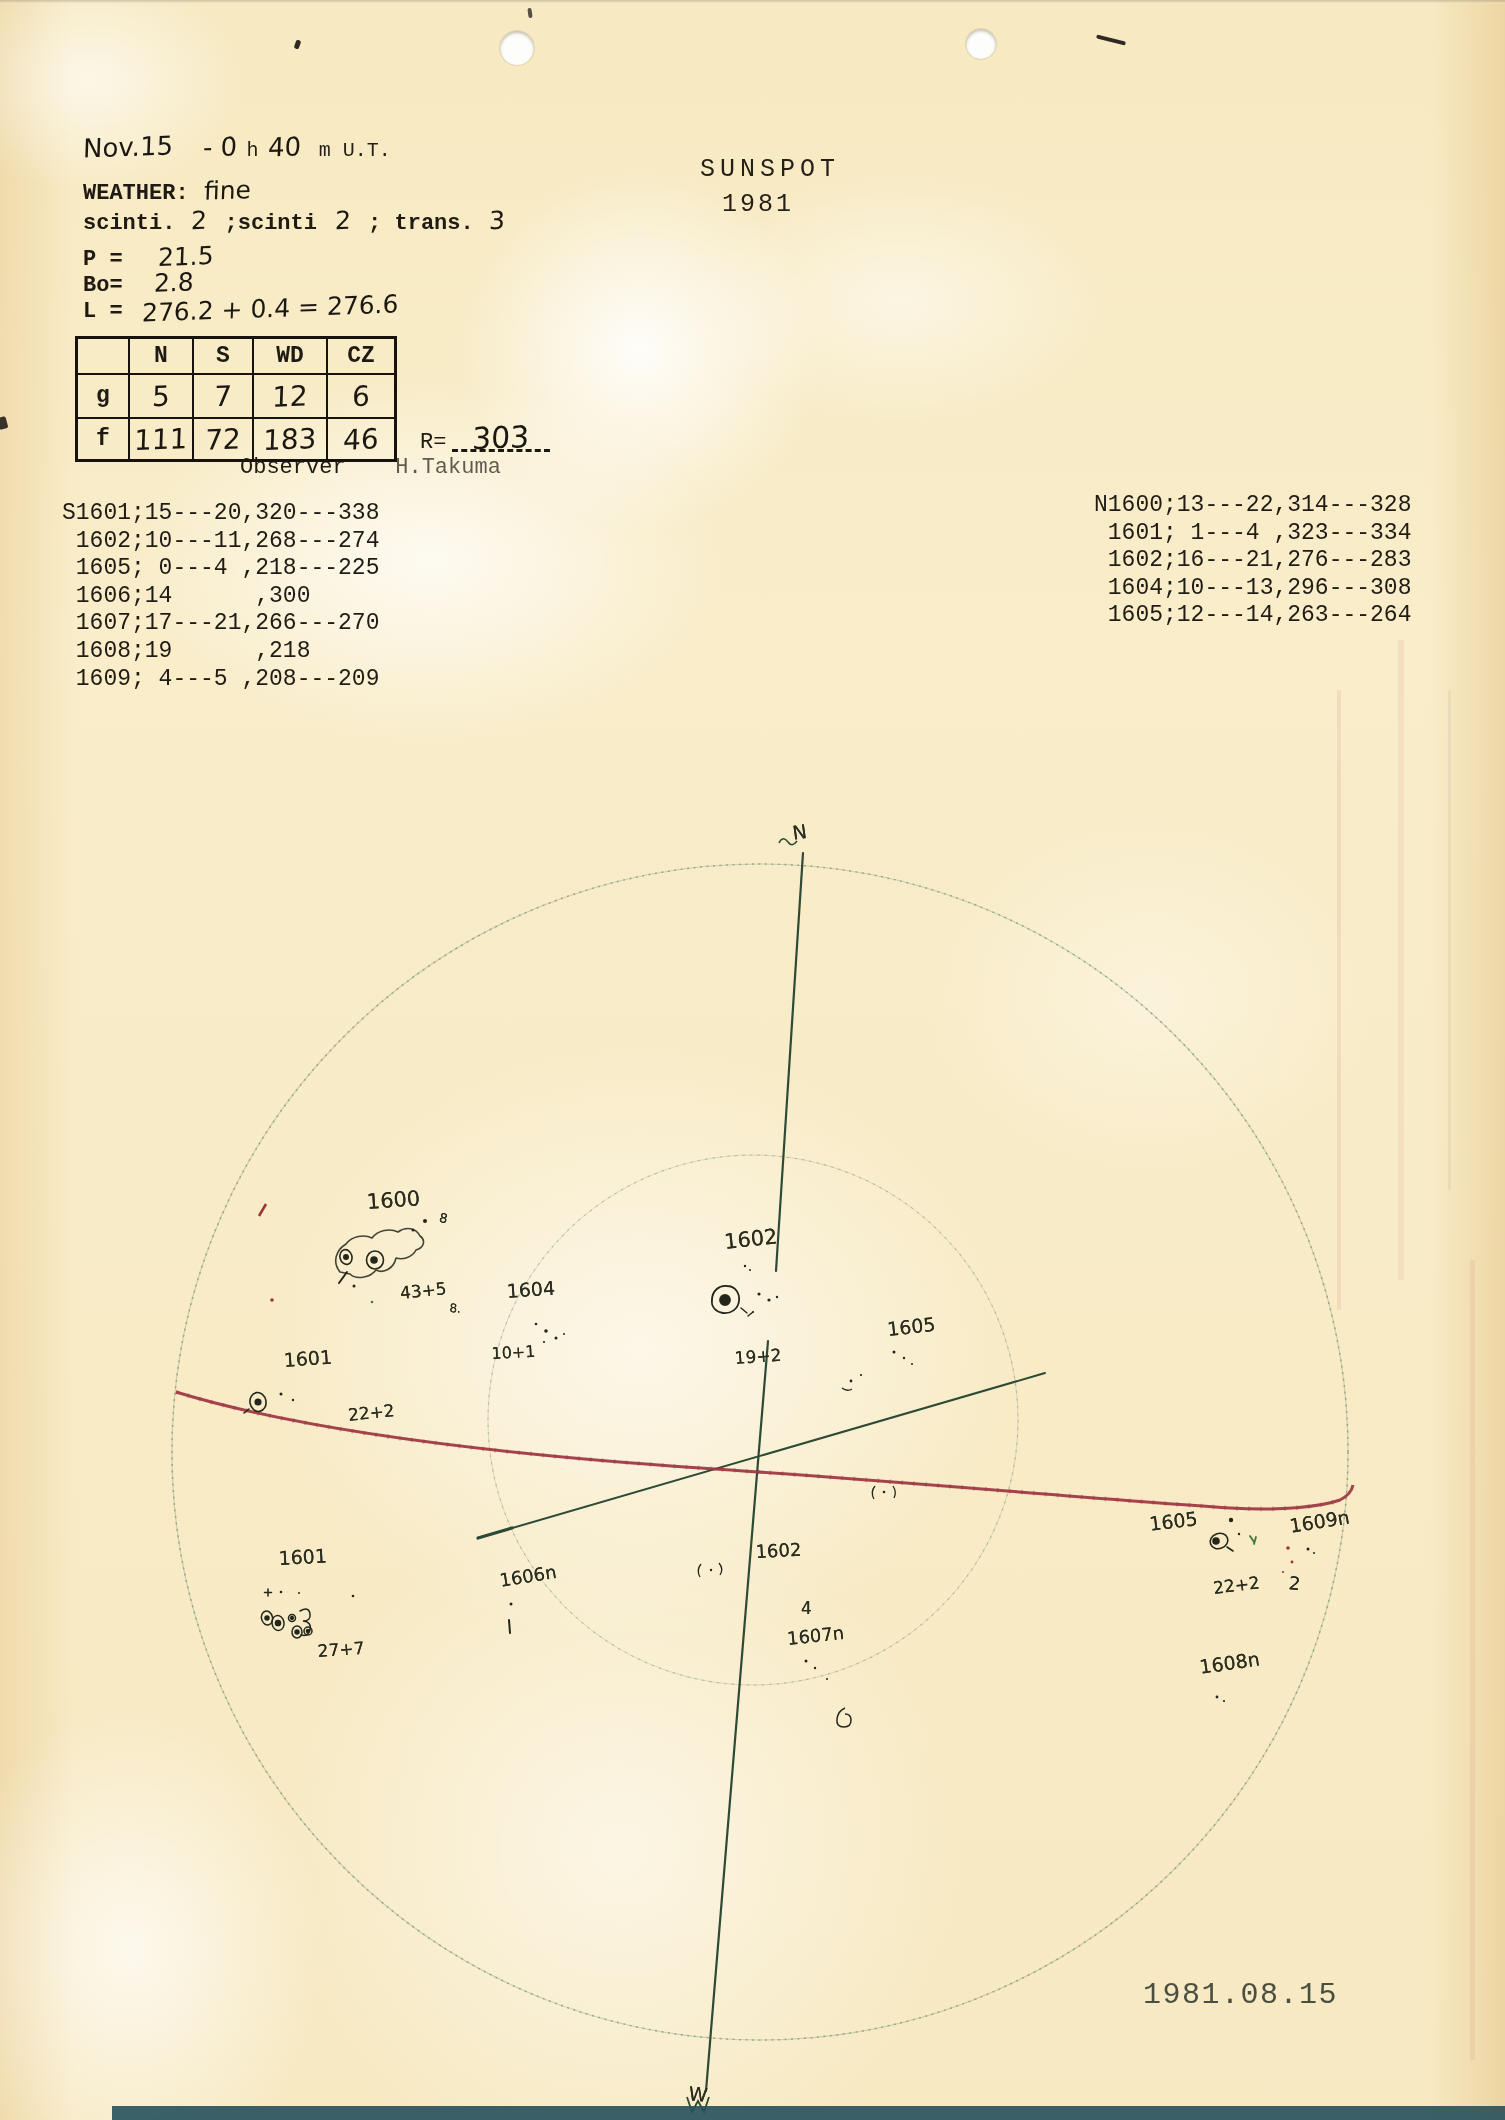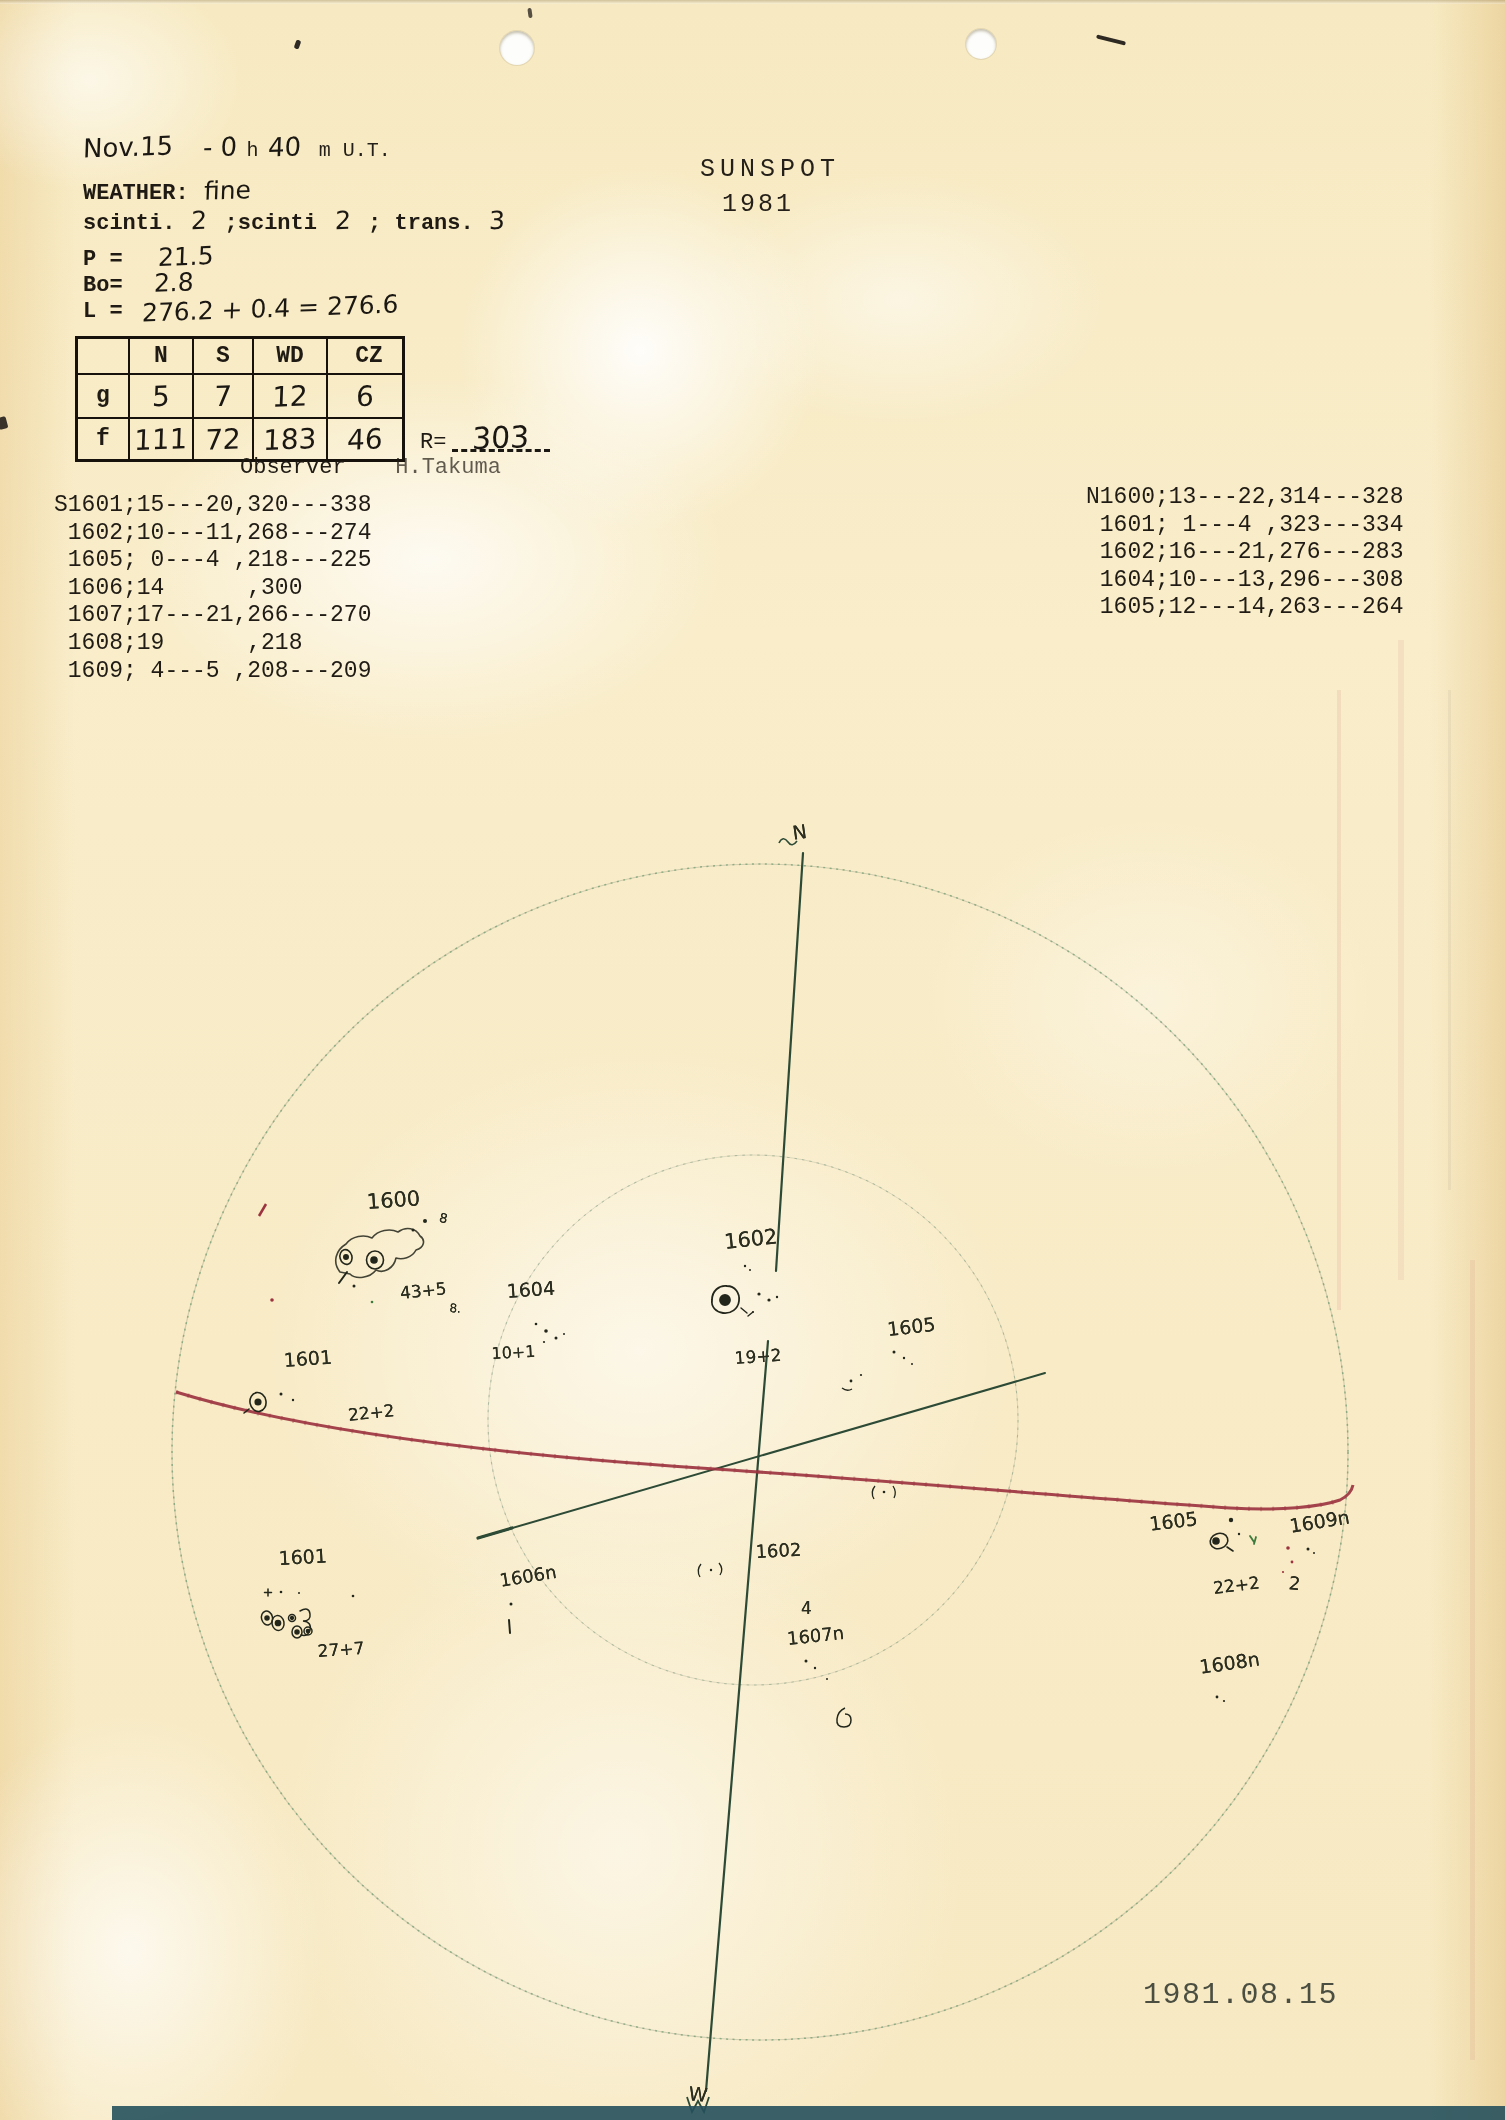--- a/index.html
+++ b/index.html
@@ -30,21 +30,21 @@
   .hdr-line{position:absolute;left:83px;white-space:nowrap;}
   .typed-sm{font-size:20px;}
   .hw26{font-size:26px;}
   .hw24{font-size:25px;}
   .lbl{font-size:22px;color:#1f1a13;}
   .count-table{border-collapse:collapse;background:transparent;}
   .count-table th,.count-table td{border:2.5px solid #17130c;text-align:center;padding:0;}
   .count-table{border:3px solid #17130c;}
   .count-table th{font-size:23px;color:#1f1a13;}
   .count-table td .hw{font-size:28px;}
-  .list{margin:0;font-family:"Liberation Mono",monospace;font-size:23px;line-height:27.6px;
+  .list{margin:8px;font-family:"Liberation Mono",monospace;font-size:23px;line-height:27.6px;
     color:#201c15;letter-spacing:0;}
   .title-l1{font-size:25px;letter-spacing:5px;color:#241f18;}
   .title-l2{font-size:25px;letter-spacing:3px;color:#241f18;}
   .dlabel{position:absolute;font-family:"DejaVu Sans",sans-serif;color:#2a2d1f;
     white-space:nowrap;transform-origin:left top;text-shadow:0 0 .4px #2a2d1f;}
   .datestamp{font-family:"Liberation Mono",monospace;font-size:30px;letter-spacing:1.5px;
     color:#343a30;opacity:.88;}
   .bottom-bar{position:absolute;left:112px;top:2106px;width:1393px;height:14px;
     background:#25505c;opacity:.9;}
   .underline-dash{position:absolute;border-bottom:3px dashed #1b1712;}
@@ -102,21 +102,21 @@
   <div class="abs title-l1" style="left:700px;top:155px;">SUNSPOT</div>
   <div class="abs title-l2" style="left:722px;top:190px;">1981</div>
 
   <table class="abs count-table" style="left:75px;top:336px;">
     <tbody>
         <tr>
       <th style="width:50px;height:34px;"></th>
       <th style="width:62px;">N</th>
       <th style="width:58px;">S</th>
       <th style="width:72px;">WD</th>
-      <th style="width:66px;padding-left:8px;">CZ</th>
+      <th style="width:66px;">CZ</th>
     </tr>
     <tr>
       <th style="height:42px;">g</th>
       <td><span class="hw">5</span></td>
       <td><span class="hw">7</span></td>
       <td><span class="hw">12</span></td>
       <td><span class="hw">6</span></td>
     </tr>
     <tr>
       <th style="height:40px;">f</th>

